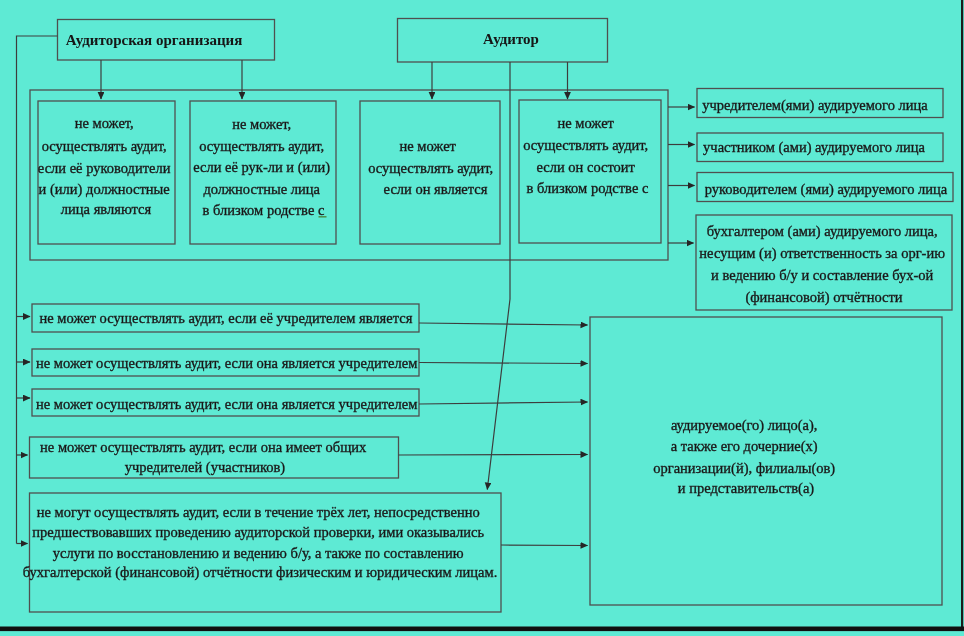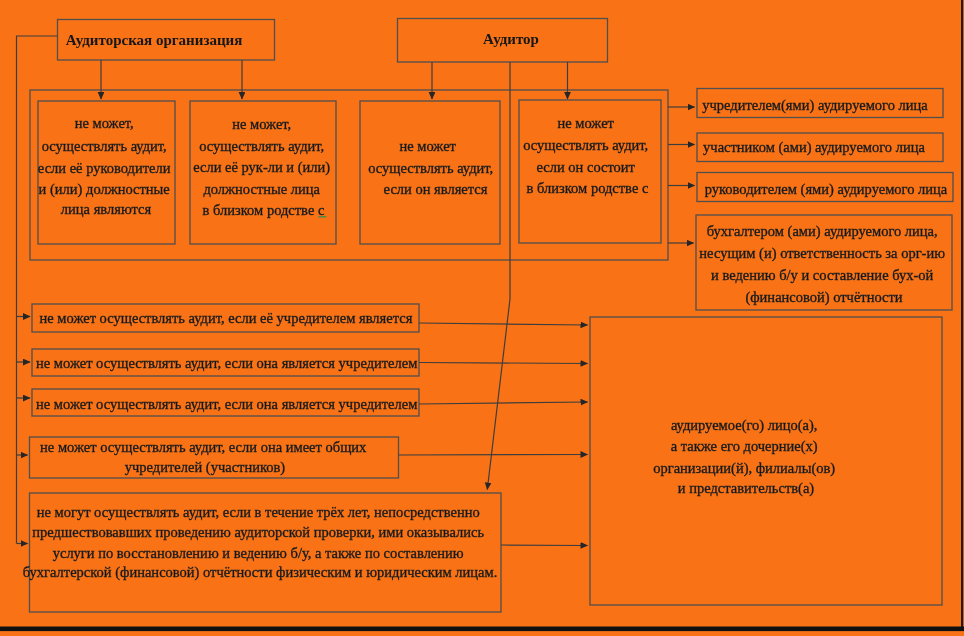--- a/index.html
+++ b/index.html
@@ -1,16 +1,16 @@
 <!DOCTYPE html>
 <html><head>
 <meta charset="utf-8">
 <style>
   html,body{margin:0;padding:0;background:#ffffff;}
-  #page{position:relative;width:964px;height:636px;background:#f97316;overflow:hidden;filter:blur(0.55px);}
+  #page{position:relative;width:964px;height:636px;background:#5eead4;overflow:hidden;filter:blur(0.55px);}
   svg{display:block;}
   text{font-family:"Liberation Serif", serif;fill:#151515;}
   .t{font-size:14.5px;stroke:#222222;stroke-width:0.35px;}
   .b{font-size:15px;font-weight:bold;fill:#161616;}
 </style>
 </head>
 <body>
 <div id="page">
 <svg width="964" height="636" viewBox="0 0 964 636">
   <defs>

